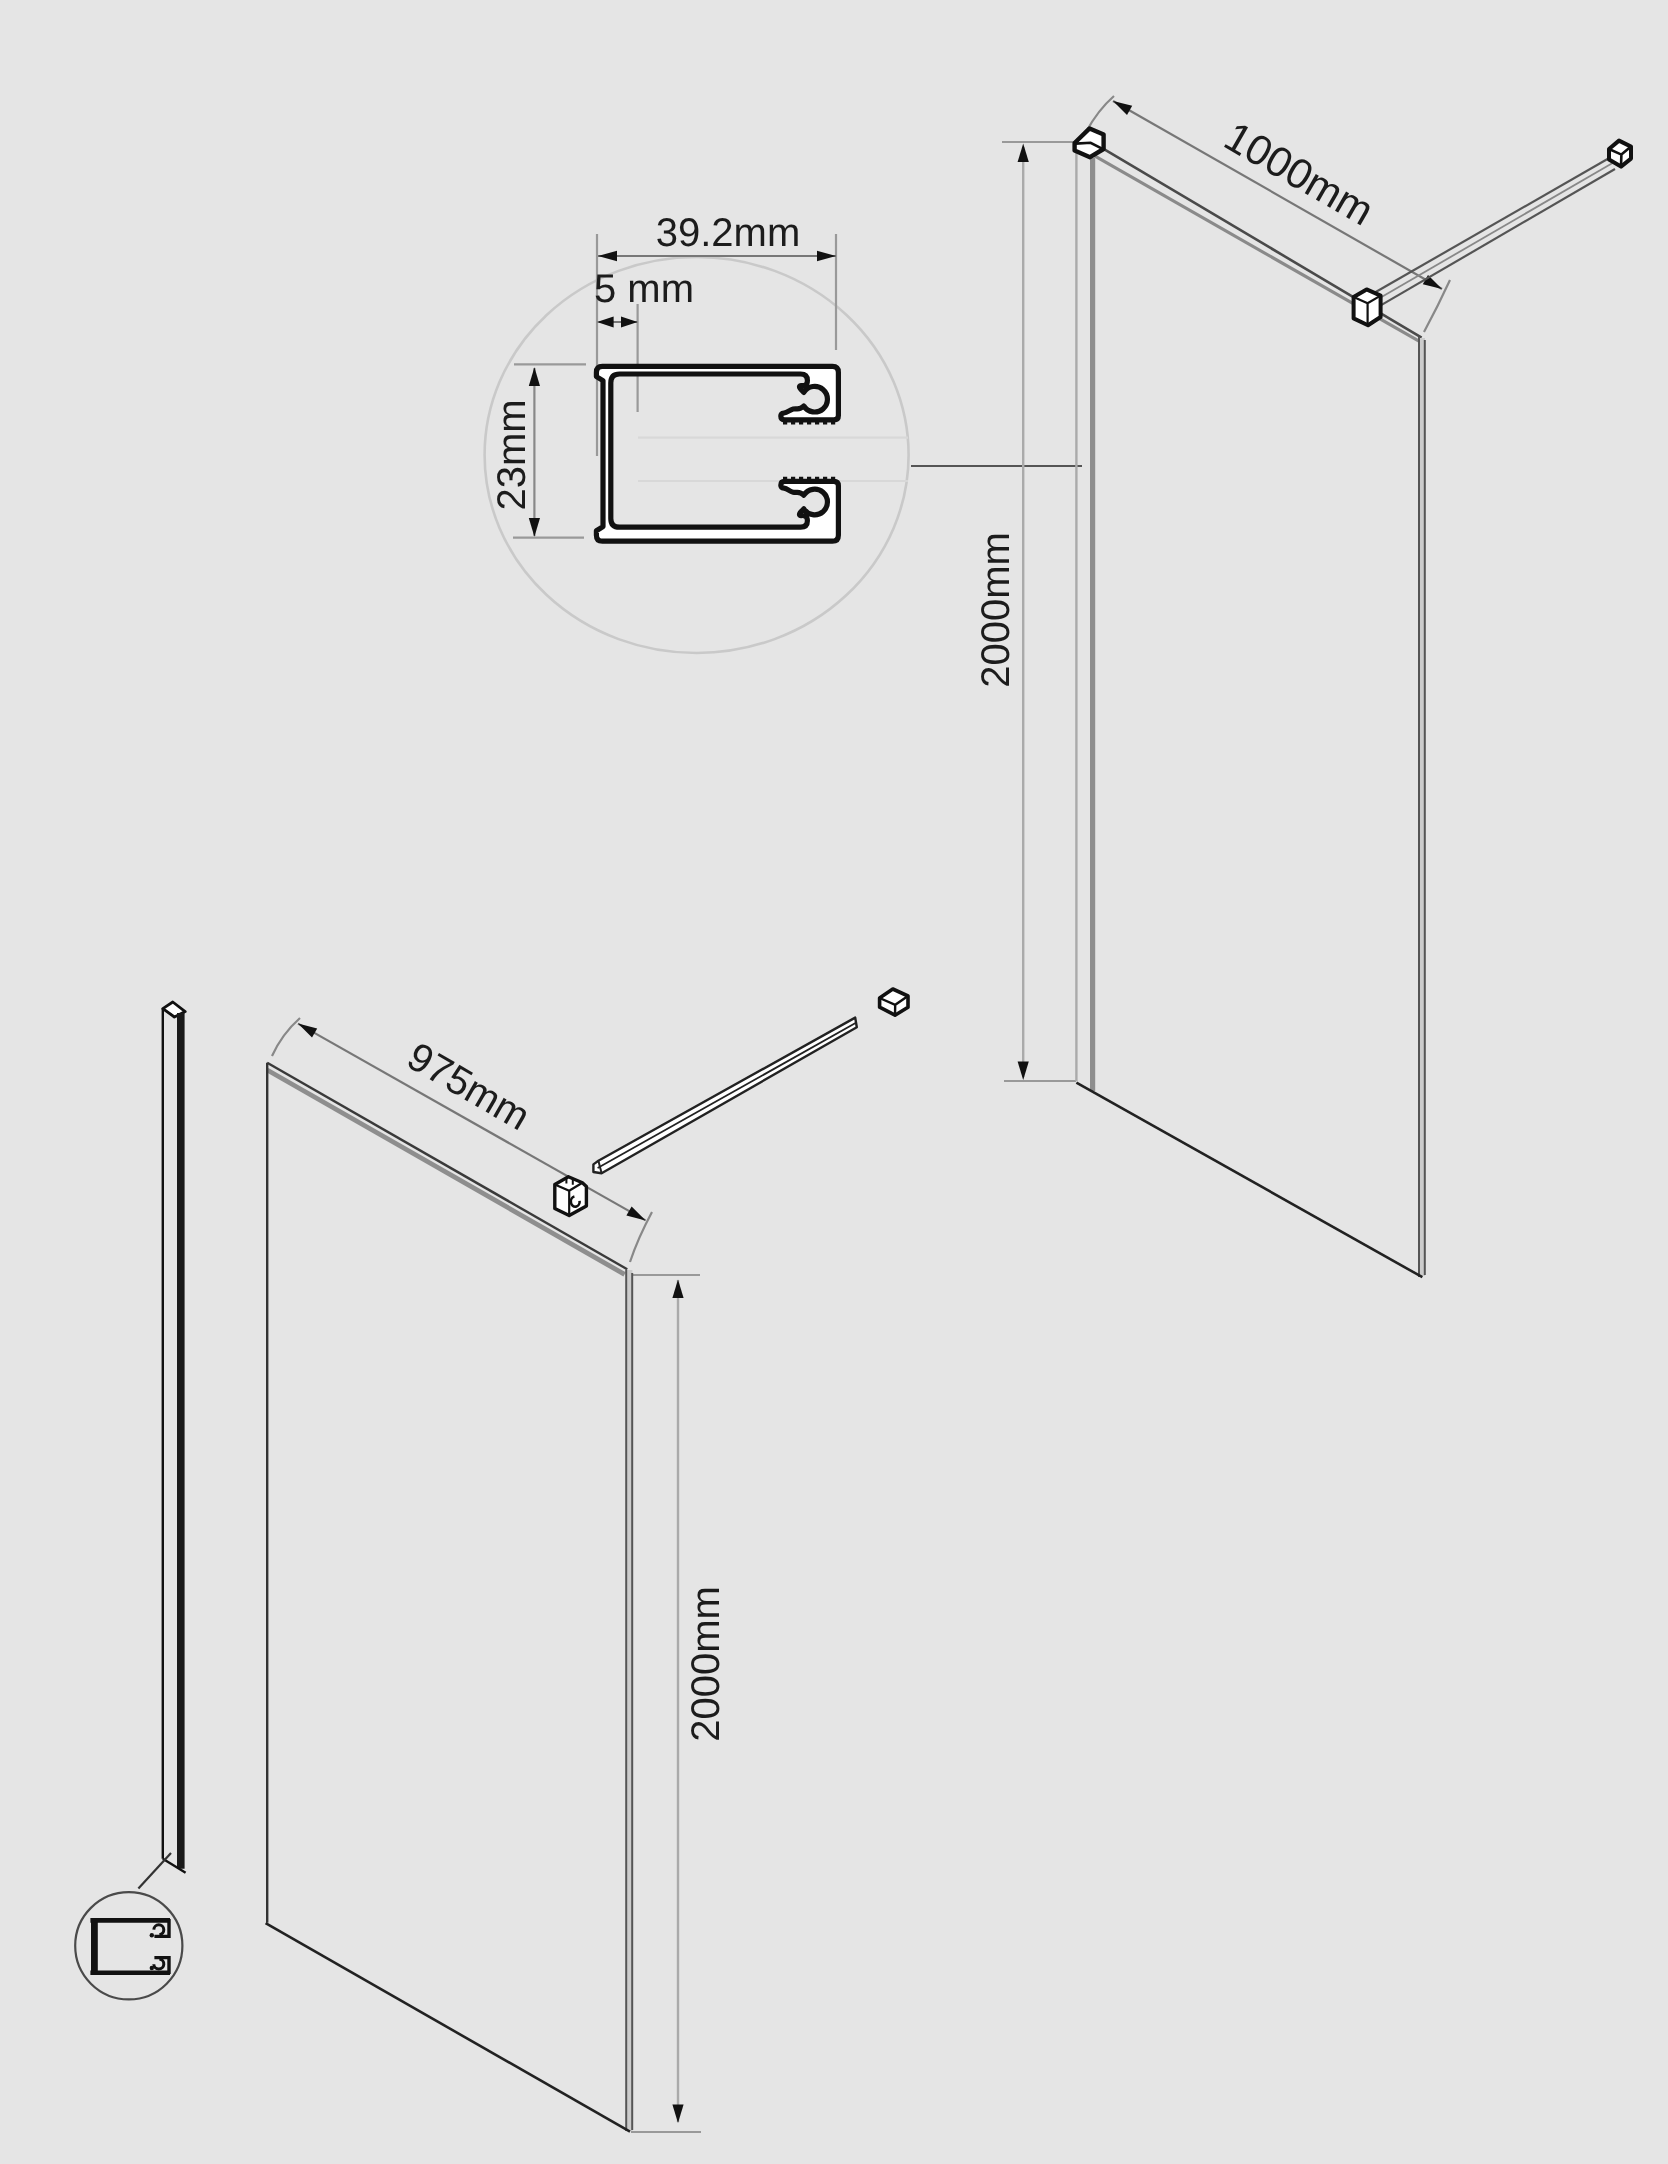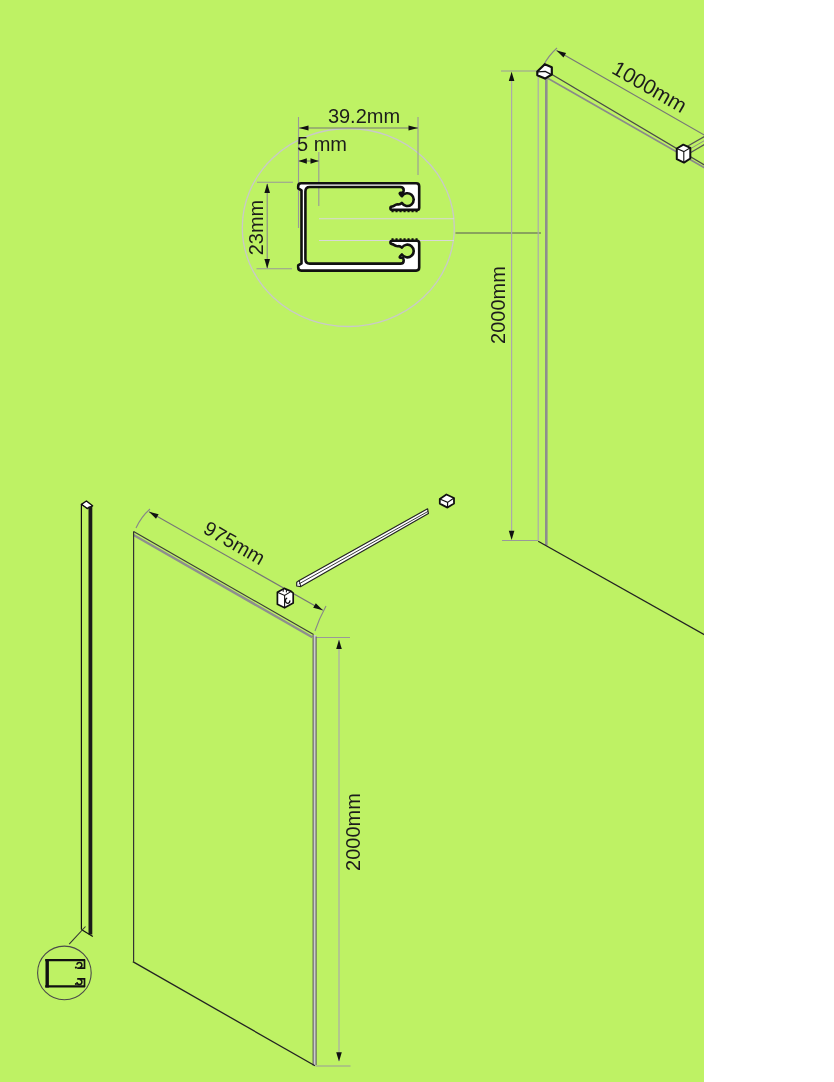--- a/index.html
+++ b/index.html
@@ -1,16 +1,16 @@
 <!DOCTYPE html>
 <html><head>
 <meta charset="utf-8">
 <style>
   html,body{margin:0;padding:0;background:#ffffff;}
-  .page{width:704px;height:1082px;position:relative;background:#bef264;overflow:hidden;}
+  .page{width:834px;height:1082px;position:relative;background:#e5e5e5;overflow:hidden;}
   text{font-family:"Liberation Sans",sans-serif;fill:#1c1c1c;}
 </style>
 </head>
 <body>
 <div class="page">
 <svg width="834" height="1082" viewBox="0 0 834 1082" xmlns="http://www.w3.org/2000/svg">
 
 <g id="detail-circle">
   <ellipse cx="348.3" cy="227.5" rx="106" ry="99" fill="none" stroke="#c9c9c9" stroke-width="1.3"></ellipse>
 </g>

